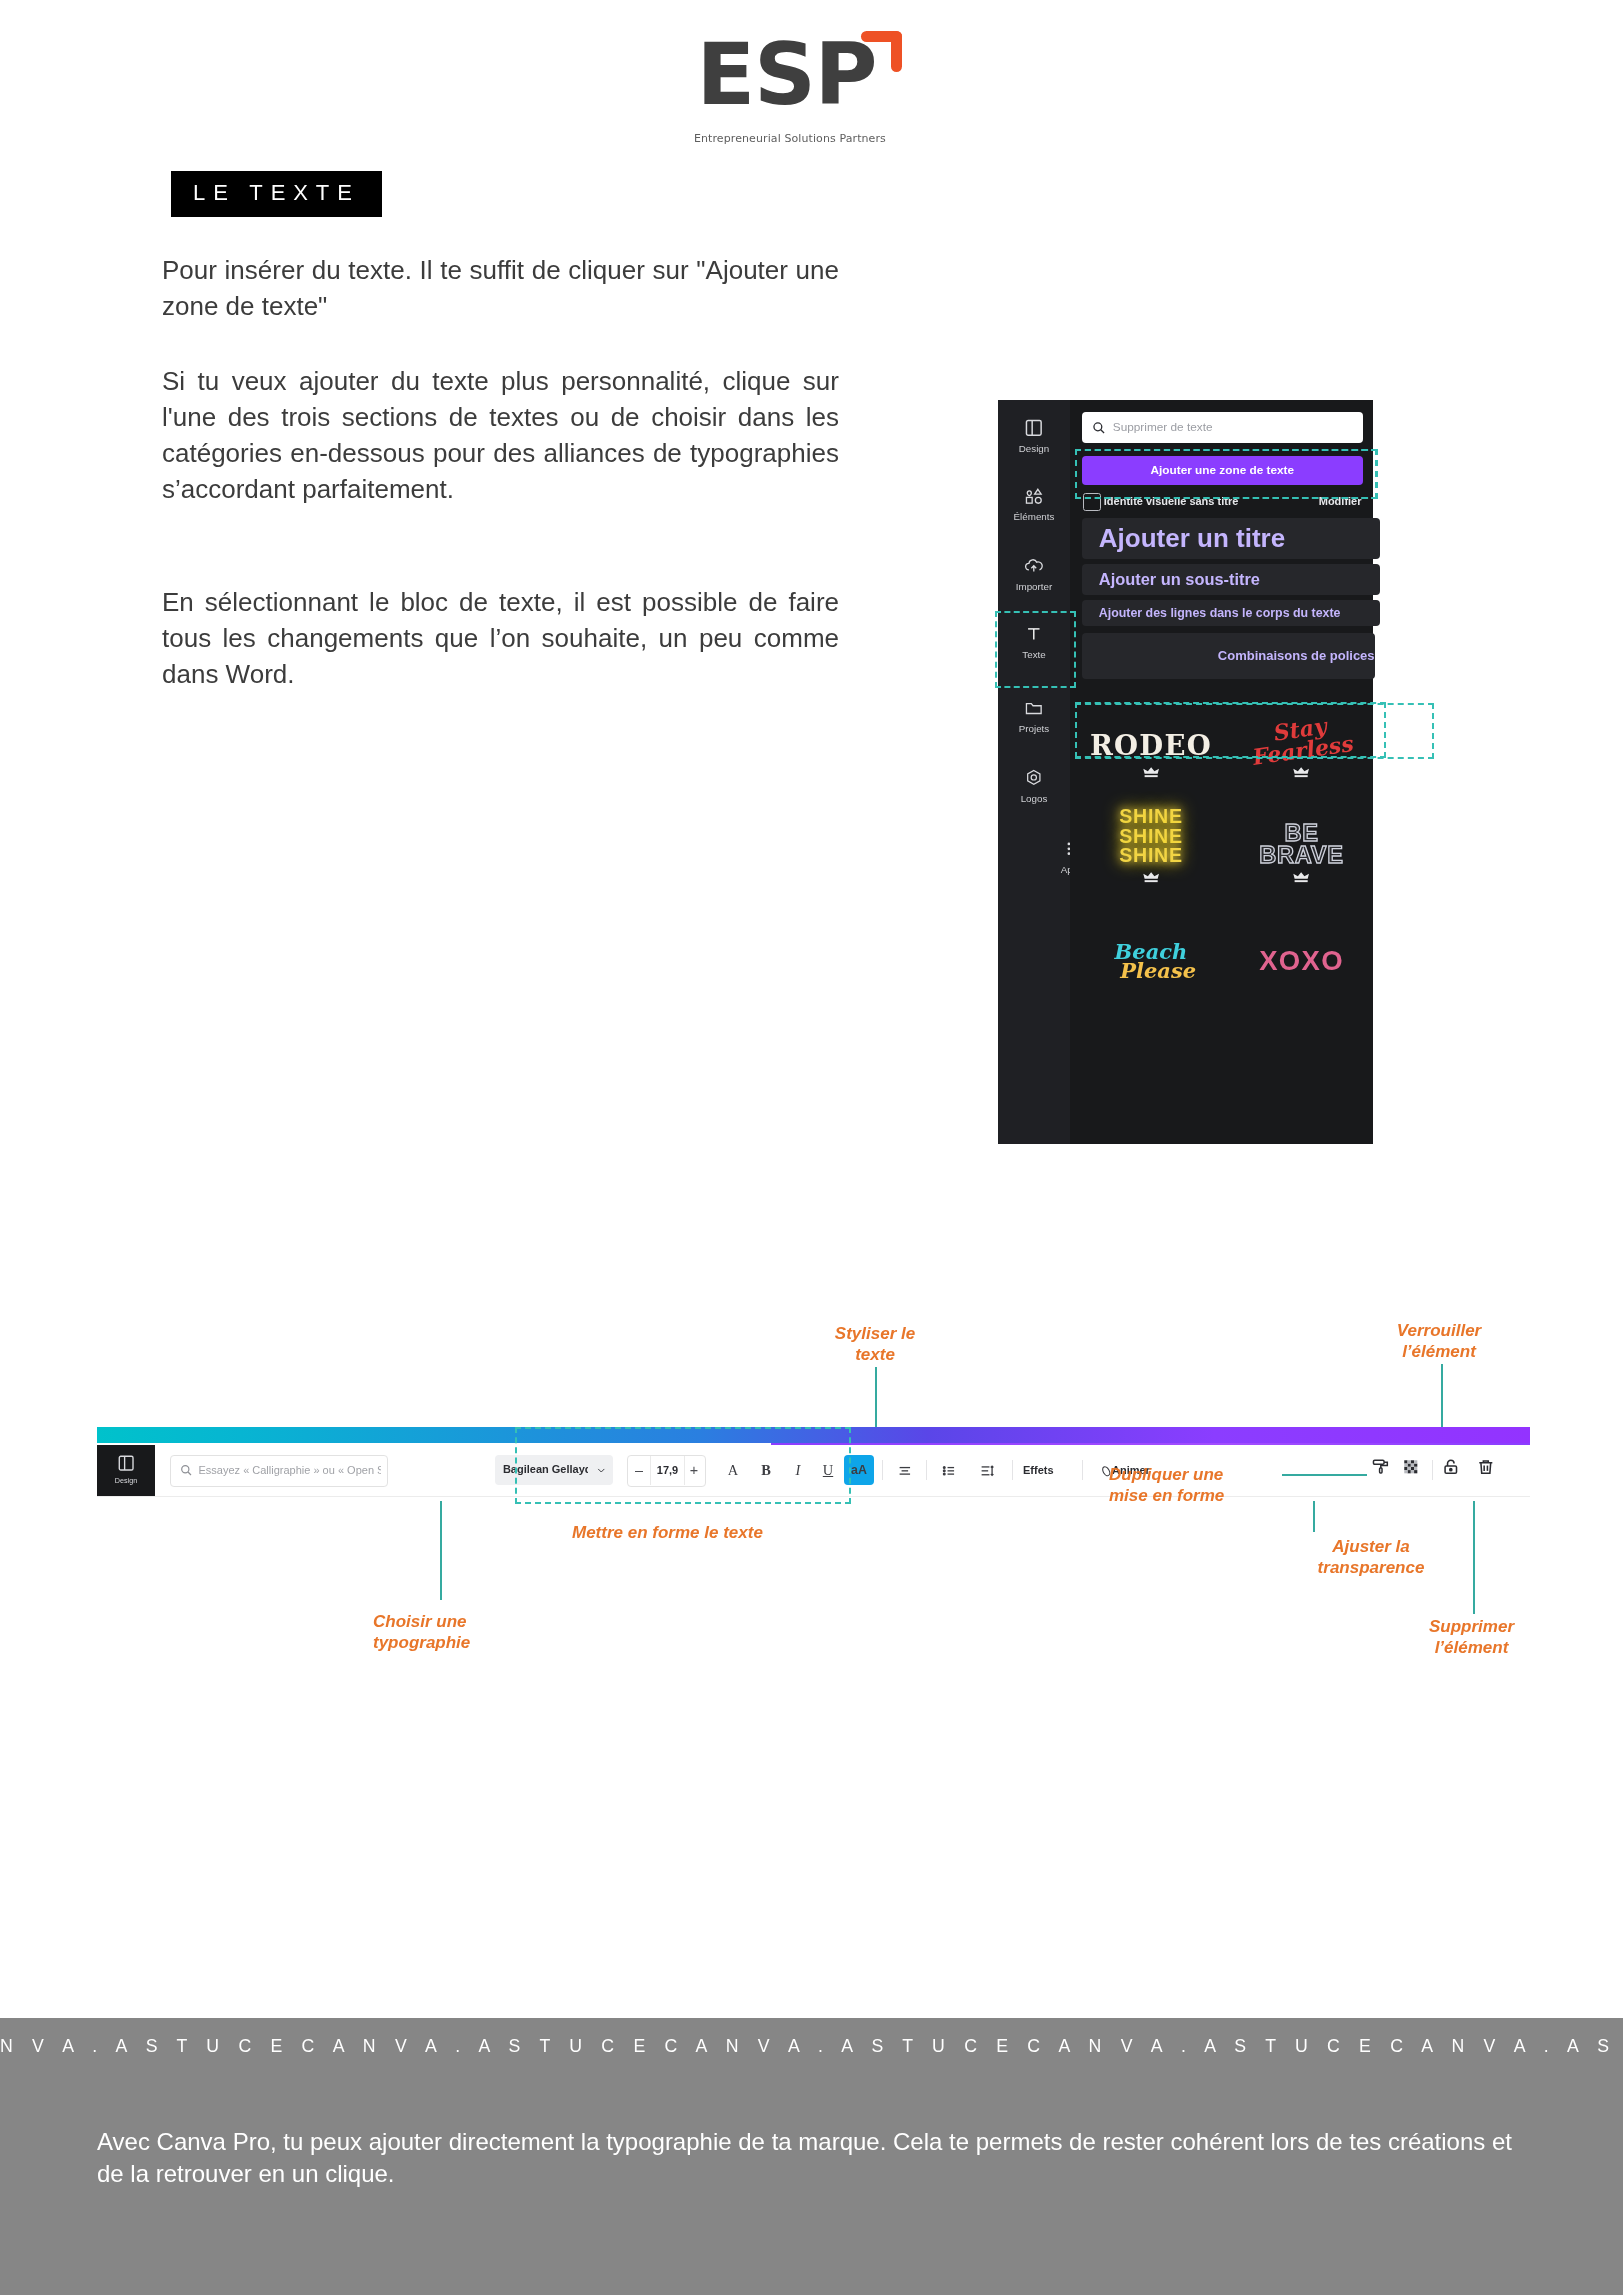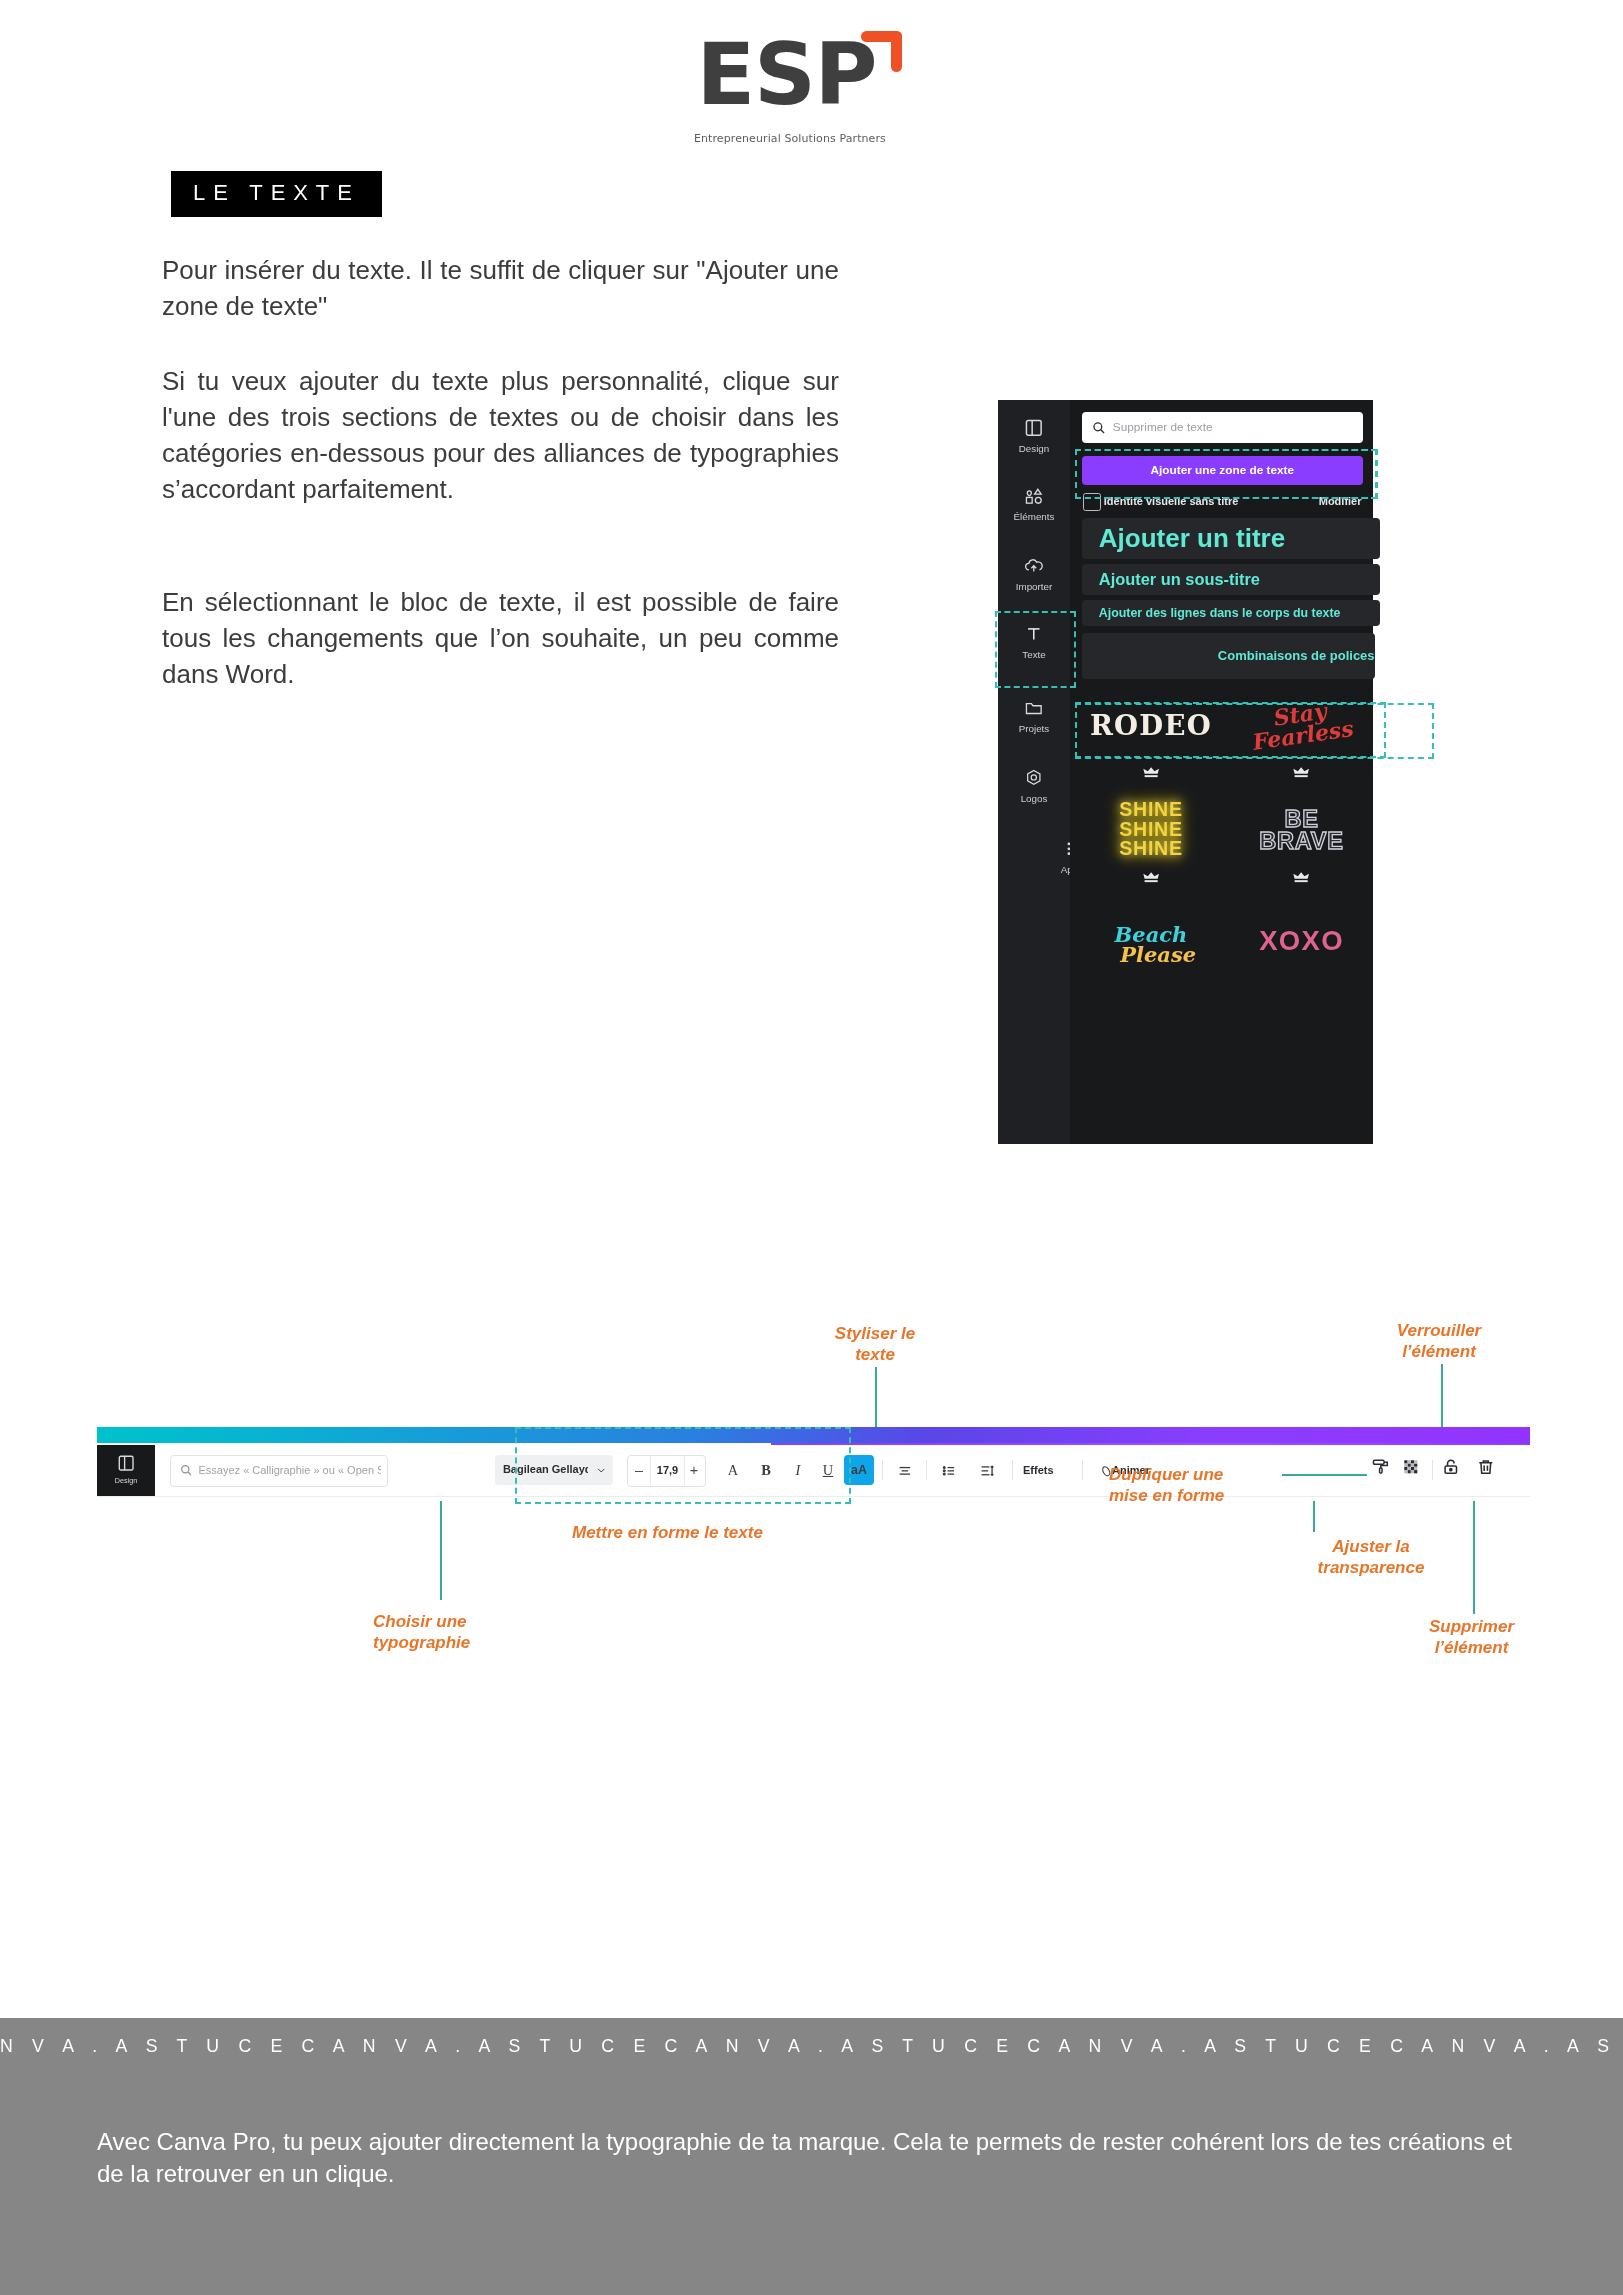--- a/index.html
+++ b/index.html
@@ -84,30 +84,30 @@
     color:#e6e7ea;font-size:11px;font-weight:700;
     font-family:"Liberation Sans", sans-serif;
   }
   .cp-brandrow .bname{position:absolute;left:22px;top:2.6px;}
   .cp-brandrow .bedit{position:absolute;right:1.3px;top:2.6px;color:#e6e7ea;}
   .cp-brandrow .bicon{position:absolute;left:1.3px;top:1.3px;width:15.7px;height:15.7px;
      border:1.3px solid #b9bbc1;border-radius:2.6px;}
 
   .cp-preset{
     position:absolute;left:11.8px;width:281px;background:#26272b;border-radius:3.9px;
-    color:#5eead4;font-family:"Liberation Sans", sans-serif;
+    color:#c4b5fd;font-family:"Liberation Sans", sans-serif;
   }
   #preset-title{top:118px;height:41px;font-size:26px;font-weight:700;line-height:41px;padding-left:17px;}
   #preset-sub{top:164px;height:31px;font-size:16.4px;font-weight:700;line-height:31px;padding-left:17px;}
   #preset-body{top:200px;height:26px;font-size:12.4px;font-weight:700;line-height:26px;padding-left:17px;}
   #preset-combi{top:233px;height:46px;font-size:13px;font-weight:700;line-height:46px;padding-left:11.8px;background:#26272b;text-align:right;}
 
   .combo-cell{position:absolute;width:141px;height:98px;}
   .combo-cell .cc-art{position:absolute;left:0;top:0;width:100%;height:73px;
-     display:flex;align-items:center;justify-content:center;text-align:center;}
+     display:flex;align-items:flex-end;justify-content:center;text-align:center;}
   .combo-cell .cc-tag{position:absolute;left:50%;margin-left:-9.2px;bottom:7.9px;
      width:18.3px;height:11.8px;}
 
   .art-rodeo{font-family:"DejaVu Serif", serif;font-weight:700;font-size:27.5px;color:#f3eee4;letter-spacing:1.3px;}
   .art-stay{font-family:"DejaVu Serif", serif;font-style:italic;font-weight:700;
      font-size:22px;color:#e03b3b;line-height:21px;transform:rotate(-8deg);}
   .art-shine{font-family:"Liberation Sans", sans-serif;font-weight:700;font-size:19.6px;
      color:#f2d544;line-height:19.6px;letter-spacing:0.7px;
      text-shadow:0 0 9.2px #ffe34d,0 0 18.3px #ffd60a;}
   .art-brave{font-family:"Liberation Sans", sans-serif;font-weight:700;font-size:23.6px;

